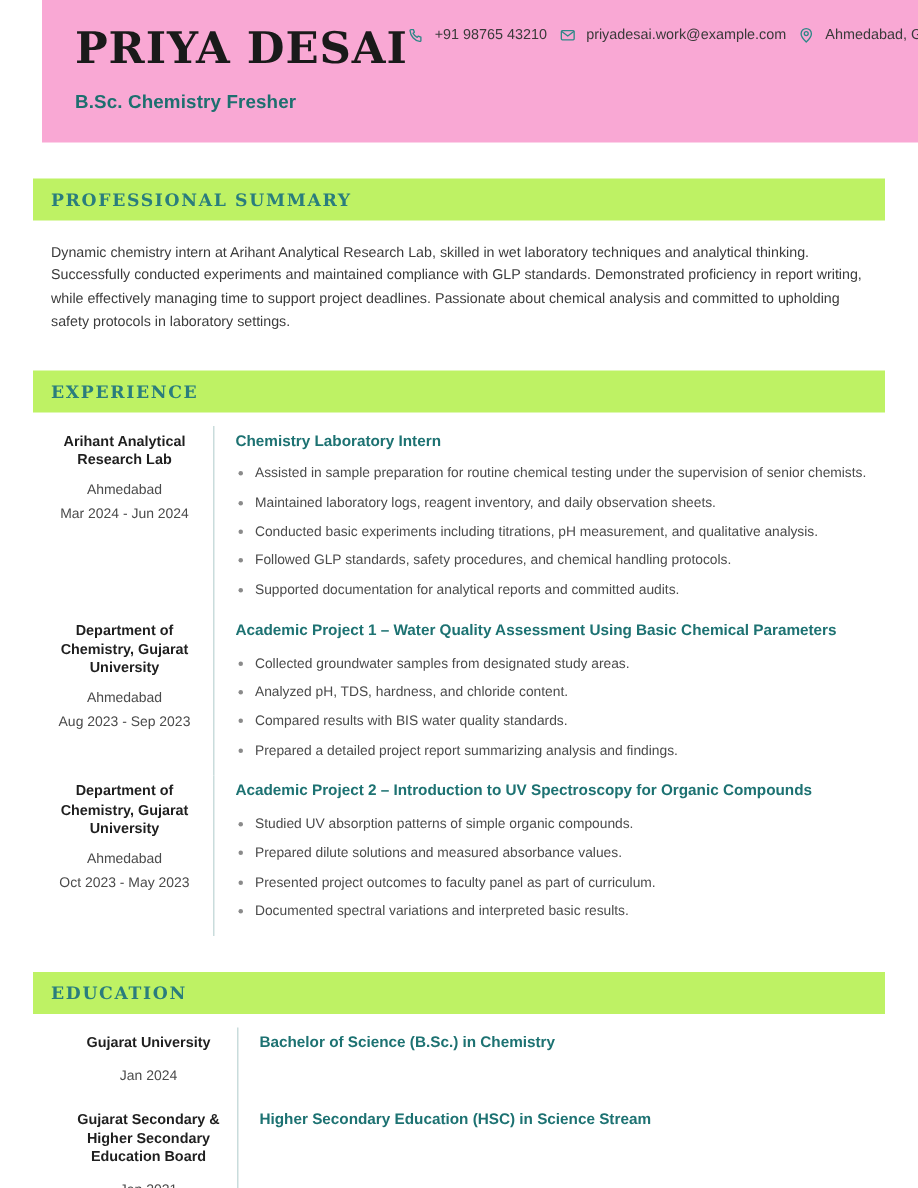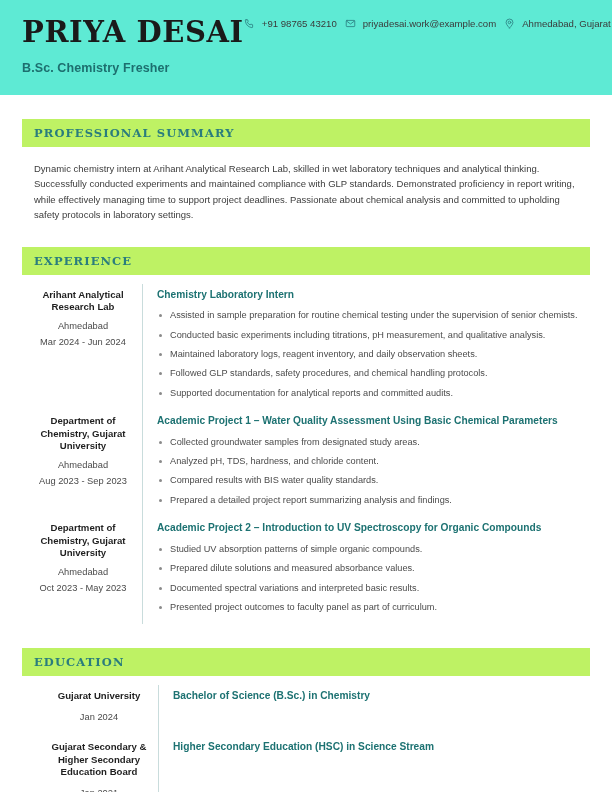--- a/index.html
+++ b/index.html
@@ -11,27 +11,28 @@
     width: 612px;
     height: 792px;
     font-family: "Liberation Sans", sans-serif;
     color: #333333;
     overflow: hidden;
     position: relative;
   }
 
   
   .header-band {
-    background: #5eead4;
+    background: #f9a8d4;
     height: 95px;
     box-sizing: border-box;
     padding: 0 22px;
     display: flex;
     align-items: flex-start;
     justify-content: space-between;
+    margin-left: 28px;
   }
   .identity {
     padding-top: 17px;
   }
   .full-name {
     font-family: "DejaVu Serif", "Liberation Serif", serif;
     font-weight: bold;
     font-size: 29px;
     letter-spacing: 0.6px;
     color: #1a1a1a;
@@ -240,22 +241,22 @@
       <div class="entry-left">
         <div class="org-name">Arihant Analytical Research Lab</div>
         <div class="org-location">Ahmedabad</div>
         <div class="org-dates">Mar 2024 - Jun 2024</div>
       </div>
       <div class="entry-divider"></div>
       <div class="entry-right">
         <div class="entry-title">Chemistry Laboratory Intern</div>
         <ul class="bullets">
           <li>Assisted in sample preparation for routine chemical testing under the supervision of senior chemists.</li>
+          <li>Maintained laboratory logs, reagent inventory, and daily observation sheets.</li>
           <li>Conducted basic experiments including titrations, pH measurement, and qualitative analysis.</li>
-          <li>Maintained laboratory logs, reagent inventory, and daily observation sheets.</li>
           <li>Followed GLP standards, safety procedures, and chemical handling protocols.</li>
           <li>Supported documentation for analytical reports and committed audits.</li>
         </ul>
       </div>
     </div>
 
     <div class="entry">
       <div class="entry-left">
         <div class="org-name">Department of Chemistry, Gujarat University</div>
         <div class="org-location">Ahmedabad</div>
@@ -278,22 +279,22 @@
         <div class="org-name">Department of Chemistry, Gujarat University</div>
         <div class="org-location">Ahmedabad</div>
         <div class="org-dates">Oct 2023 - May 2023</div>
       </div>
       <div class="entry-divider"></div>
       <div class="entry-right">
         <div class="entry-title">Academic Project 2 – Introduction to UV Spectroscopy for Organic Compounds</div>
         <ul class="bullets">
           <li>Studied UV absorption patterns of simple organic compounds.</li>
           <li>Prepared dilute solutions and measured absorbance values.</li>
+          <li>Presented project outcomes to faculty panel as part of curriculum.</li>
           <li>Documented spectral variations and interpreted basic results.</li>
-          <li>Presented project outcomes to faculty panel as part of curriculum.</li>
         </ul>
       </div>
     </div>
 
   </div>
 </div>
 
 <div class="section">
   <div class="section-title-band">
     <div class="section-title">EDUCATION</div>

